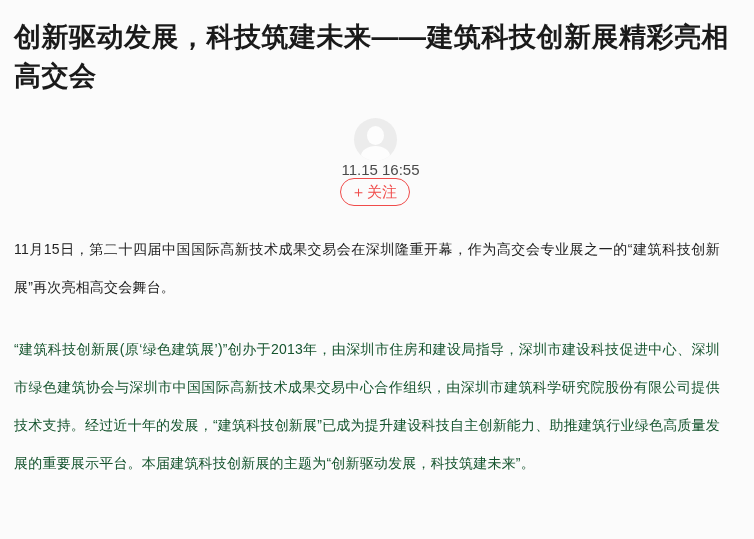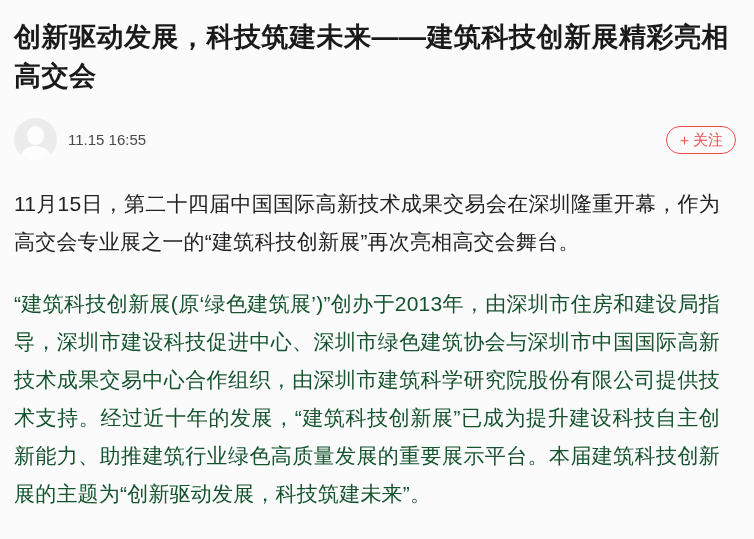--- a/index.html
+++ b/index.html
@@ -22,20 +22,21 @@
     font-size:27px;
     line-height:39px;
     font-weight:700;
     color:#1a1a1a;
     letter-spacing:0.5px;
   }
   .author-row{
     margin-top:22px;
     display:flex;
     align-items:center;
+    flex-direction:column;
   }
   .avatar{
     width:43px;
     height:43px;
     border-radius:50%;
     background:#ececec;
     position:relative;
     overflow:hidden;
     flex:0 0 auto;
     cursor:pointer;
@@ -73,21 +74,21 @@
     display:flex;
     align-items:center;
     cursor:pointer;
     font-family:inherit;
   }
   .follow-btn .plus{
     font-size:15px;
     margin-right:1px;
   }
   .article p{
-    font-size:21px;
+    font-size:14px;
     line-height:38px;
     color:#222222;
     margin:24px 16px 0 0;
     text-align:justify;
     letter-spacing:0.2px;
   }
 </style>
 </head>
 <body style="background: rgb(251, 251, 251);">
 

